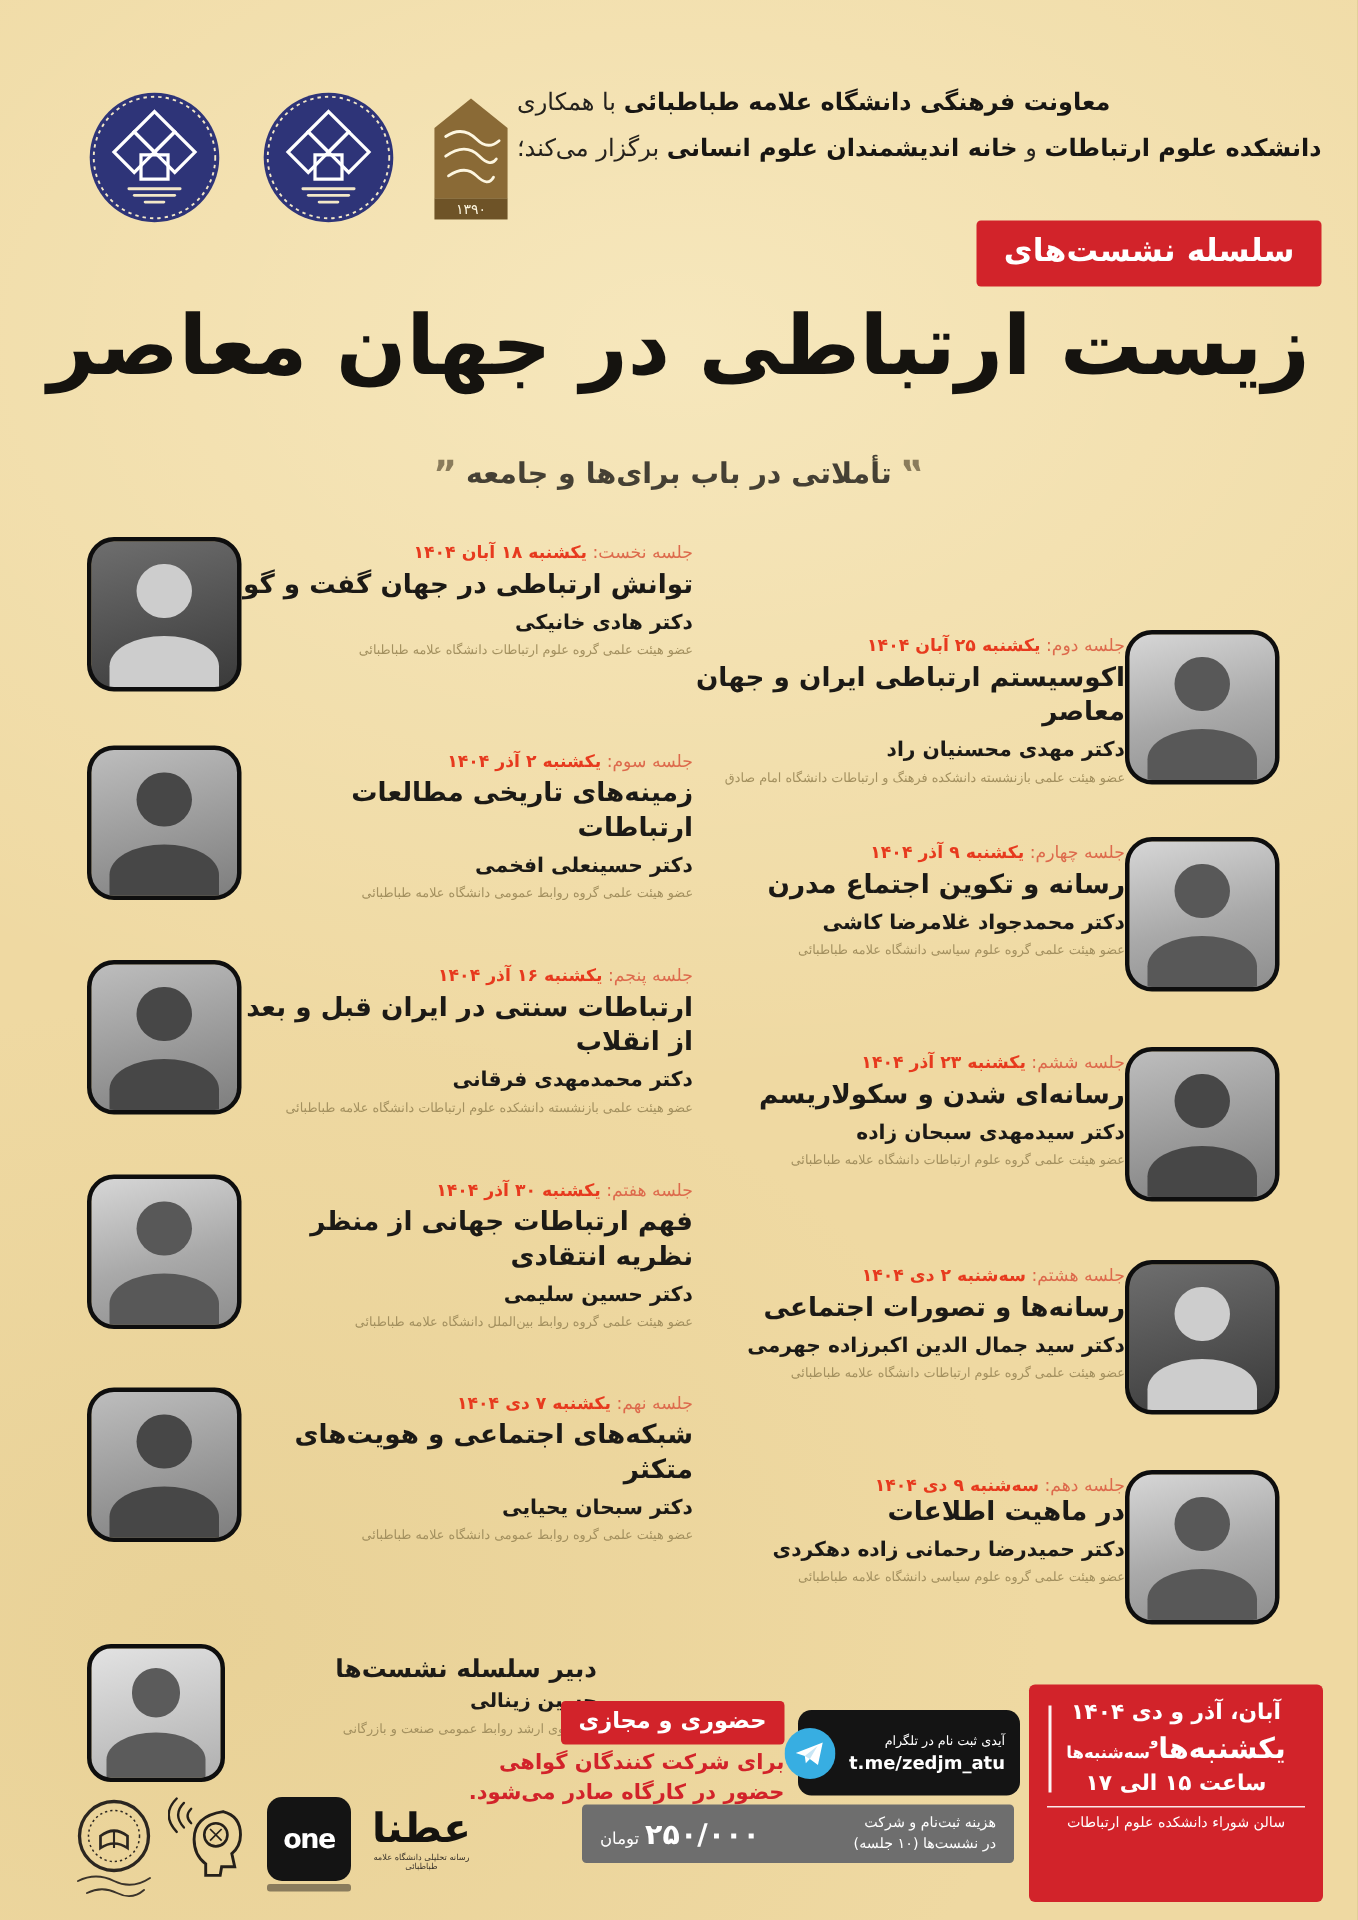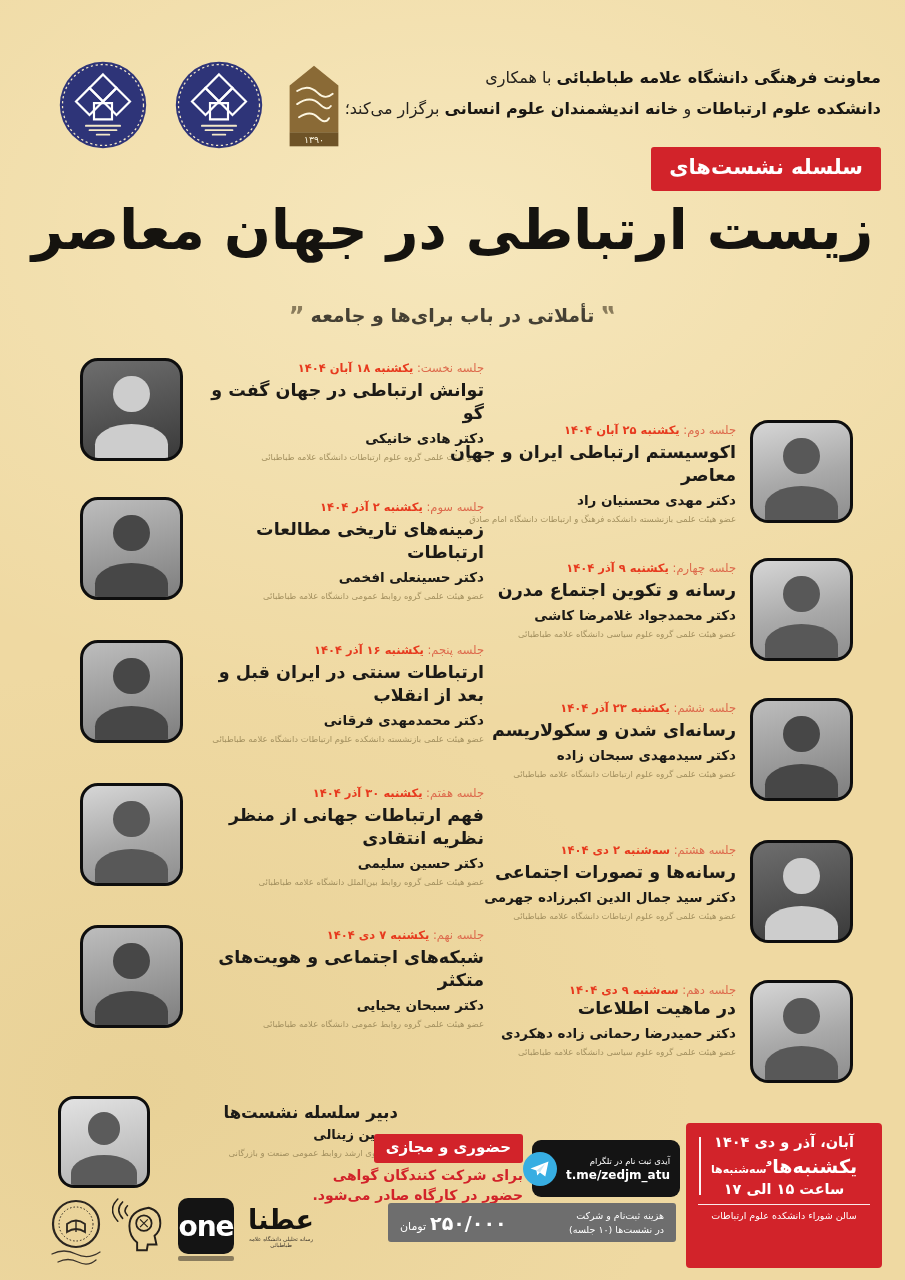--- a/index.html
+++ b/index.html
@@ -7,34 +7,34 @@
     position:relative;width:905px;height:1280px;overflow:hidden;
     direction:rtl;
     font-family:"DejaVu Sans",sans-serif;
     background:
       radial-gradient(1100px 700px at 50% 18%, rgba(255,248,220,.45), transparent 70%),
       radial-gradient(800px 600px at 15% 85%, rgba(220,195,130,.35), transparent 70%),
       #efd9a2;
     color:#1d1b17;
   }
   
-  .hdr-text{position:absolute;top:62px;right:24px;text-align:right;font-size:16px;line-height:1.95;color:#25221d;}
+  .hdr-text{position:absolute;top:52px;right:24px;text-align:left;font-size:16px;line-height:1.95;color:#25221d;}
   .hdr-text b{font-weight:bold;color:#181613;}
   .series-badge{position:absolute;top:147px;right:24px;background:#d2232a;color:#fff;
     font-weight:bold;font-size:21px;padding:8px 18px 12px;border-radius:3px;}
   .logo-circle{position:absolute;top:60px;width:90px;height:90px;}
   .logo-house{position:absolute;top:62px;left:284px;width:60px;height:88px;}
   
   .main-title{position:absolute;top:198px;left:0;width:100%;text-align:center;
     font-size:55px;font-weight:bold;color:#15130f;}
   .subtitle{position:absolute;top:302px;left:0;width:100%;text-align:center;
     font-size:19px;font-weight:bold;color:#454034;}
   .subtitle .q{color:#8a7c5c;font-size:24px;vertical-align:-2px;padding:0 6px;}
   
-  .card{position:absolute;display:flex;gap:14px;width:404px;margin-left:22px;}
+  .card{position:absolute;display:flex;width:404px;}
   .card-left{left:58px;}
   .card-right{right:52px;}
   .photo{flex:none;width:97px;height:97px;border:3px solid #0e0e0e;border-radius:18px;
     overflow:hidden;position:relative;background:linear-gradient(165deg,#d6d6d6 0%,#a9a9a9 55%,#8e8e8e 100%);}
   .photo::before{content:"";position:absolute;width:38%;height:38%;left:31%;top:15%;border-radius:50%;background:#585858;}
   .photo::after{content:"";position:absolute;width:76%;height:42%;left:12%;bottom:-7%;border-radius:50% 50% 0 0;background:#585858;}
   .pv-dark{background:linear-gradient(165deg,#6e6e6e,#3a3a3a);}
   .pv-dark::before,.pv-dark::after{background:#cdcdcd;}
   .pv-mid{background:linear-gradient(165deg,#bdbdbd,#7e7e7e);}
   .pv-mid::before,.pv-mid::after{background:#474747;}
@@ -78,21 +78,21 @@
   .sc-days{margin-top:5px;}
   .sc-days-big{font-size:19px;font-weight:bold;}
   .sc-conj{font-size:9px;font-weight:bold;vertical-align:9px;}
   .sc-days-small{font-size:11px;font-weight:bold;}
   .sc-time{font-size:14.5px;font-weight:bold;margin-top:4px;}
   .sc-div{border-top:1.5px solid rgba(255,255,255,.9);margin:7px 2px 5px;}
   .sc-venue{font-size:9.5px;}
   
   .plogo{position:absolute;}
   .one-box{left:178px;top:1198px;width:56px;height:56px;background:#141414;border-radius:10px;color:#fff;
-    display:flex;align-items:center;justify-content:center;font-weight:bold;font-size:28px;letter-spacing:-1px;direction:ltr;}
+    display:flex;align-items:center;justify-content:center;font-weight:bold;font-size:18px;letter-spacing:-1px;direction:ltr;}
   .one-cap{position:absolute;left:178px;top:1256px;width:56px;height:5px;background:#3a332a;opacity:.55;border-radius:2px;}
   .atna{left:242px;top:1206px;width:78px;text-align:center;}
   .atna-word{font-size:27px;font-weight:bold;color:#15130f;line-height:1;}
   .atna-cap{font-size:5.5px;color:#3a332a;margin-top:3px;}
 </style>
 </head>
 <body>
 
 <div class="poster">
 

